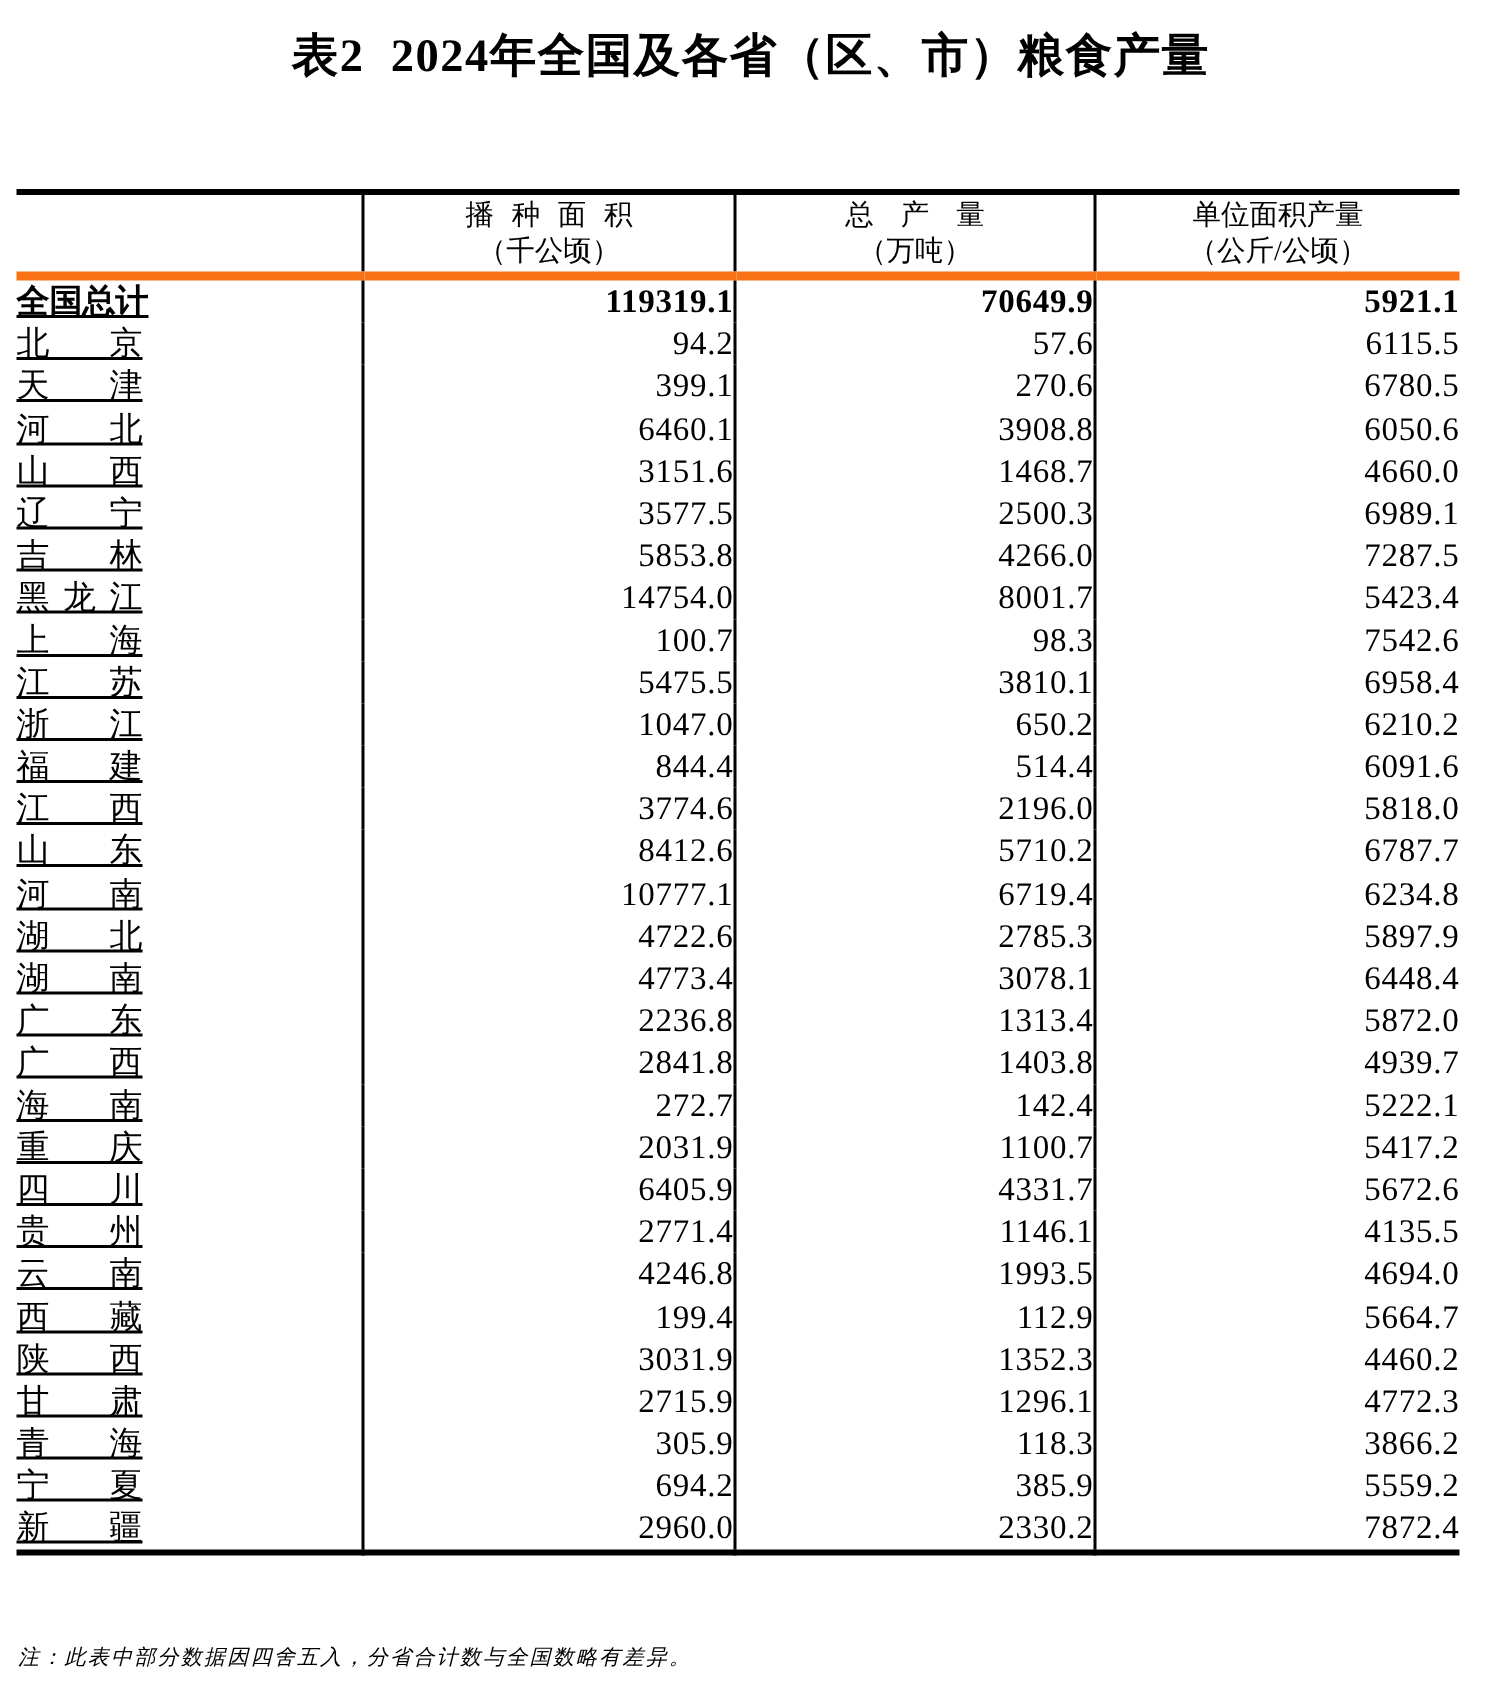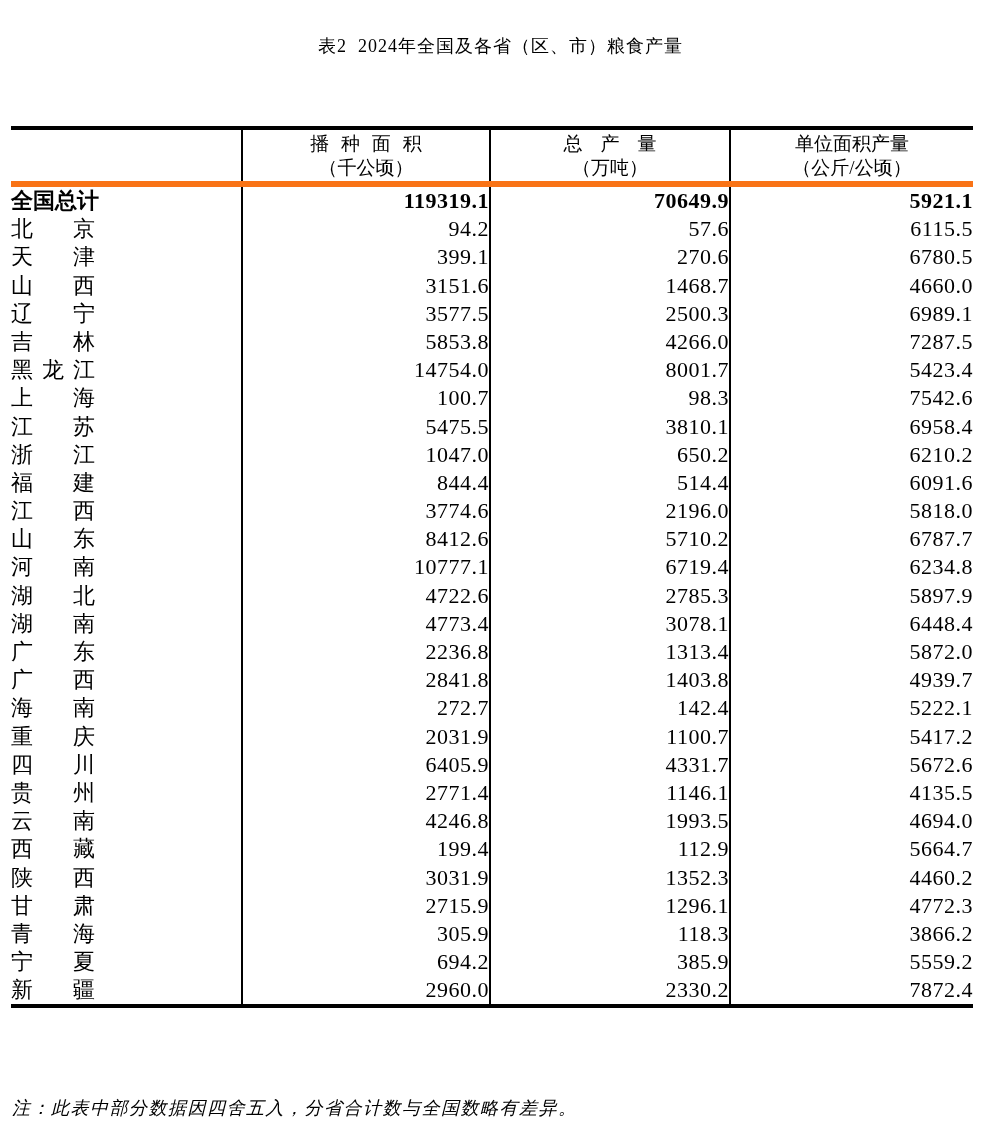--- a/index.html
+++ b/index.html
@@ -7,27 +7,27 @@
     position: relative;
     width: 1001px;
     height: 1136px;
     background: #ffffff;
     color: #000000;
     font-family: "Liberation Serif", "DejaVu Serif", serif;
     overflow: hidden;
   }
   .title {
     position: absolute;
-    top: 34px;
+    top: 16px;
     left: 0;
     width: 100%;
     margin: 0;
     text-align: center;
-    font-size: 18px;
-    font-weight: normal;
+    font-size: 31px;
+    font-weight: bold;
     letter-spacing: 1px;
     white-space: pre;
   }
   .table-wrap {
     position: absolute;
     left: 11px;
     top: 126px;
     width: 962px;
   }
   table.grain {
@@ -58,29 +58,30 @@
     line-height: 28.19px;
     vertical-align: middle;
     white-space: nowrap;
   }
   td.region-cell { padding-left: 80px; font-size: 19px; }
   .region-name {
     display: inline-block;
     width: 84px;
     text-align: justify;
     text-align-last: justify;
+    text-decoration: underline;
     -moz-text-align-last: justify;
   }
   td.num-cell { text-align: right; padding-right: 9px; letter-spacing: 0.5px; }
   tr.total-row td { font-weight: bold; }
   .note {
     position: absolute;
     left: 12px;
     top: 1096px;
-    font-size: 18px;
+    font-size: 14px;
     font-style: italic;
     letter-spacing: 1.5px;
     white-space: pre;
   }
 </style>
 </head>
 <body>
 
 <div class="page">
 
@@ -124,20 +125,26 @@
             <td class="num-cell">57.6</td>
             <td class="num-cell">6115.5</td>
           </tr>
           <tr>
             <td class="region-cell"><span class="region-name">天津</span></td>
             <td class="num-cell">399.1</td>
             <td class="num-cell">270.6</td>
             <td class="num-cell">6780.5</td>
           </tr>
           <tr>
+            <td class="region-cell"><span class="region-name">河北</span></td>
+            <td class="num-cell">6460.1</td>
+            <td class="num-cell">3908.8</td>
+            <td class="num-cell">6050.6</td>
+          </tr>
+          <tr>
             <td class="region-cell"><span class="region-name">山西</span></td>
             <td class="num-cell">3151.6</td>
             <td class="num-cell">1468.7</td>
             <td class="num-cell">4660.0</td>
           </tr>
           <tr>
             <td class="region-cell"><span class="region-name">辽宁</span></td>
             <td class="num-cell">3577.5</td>
             <td class="num-cell">2500.3</td>
             <td class="num-cell">6989.1</td>

